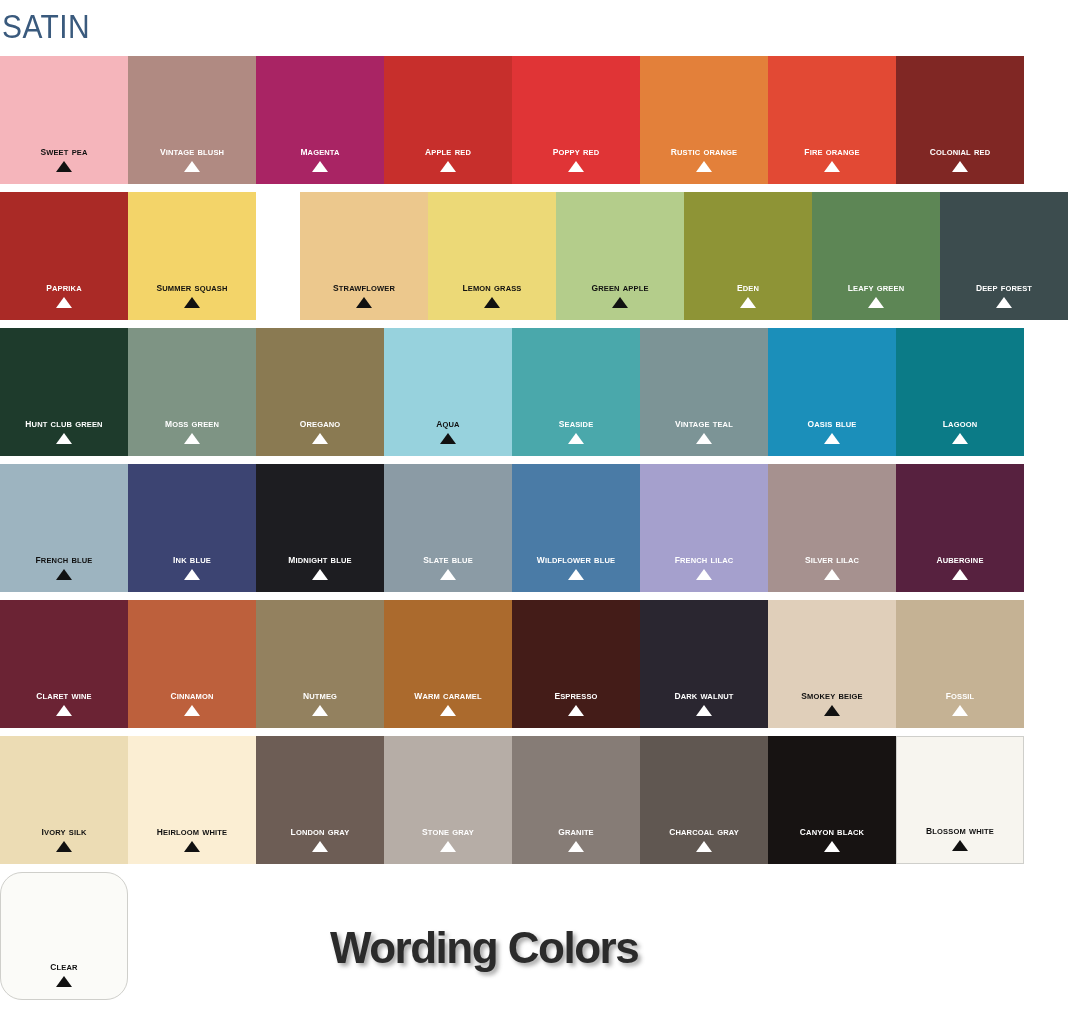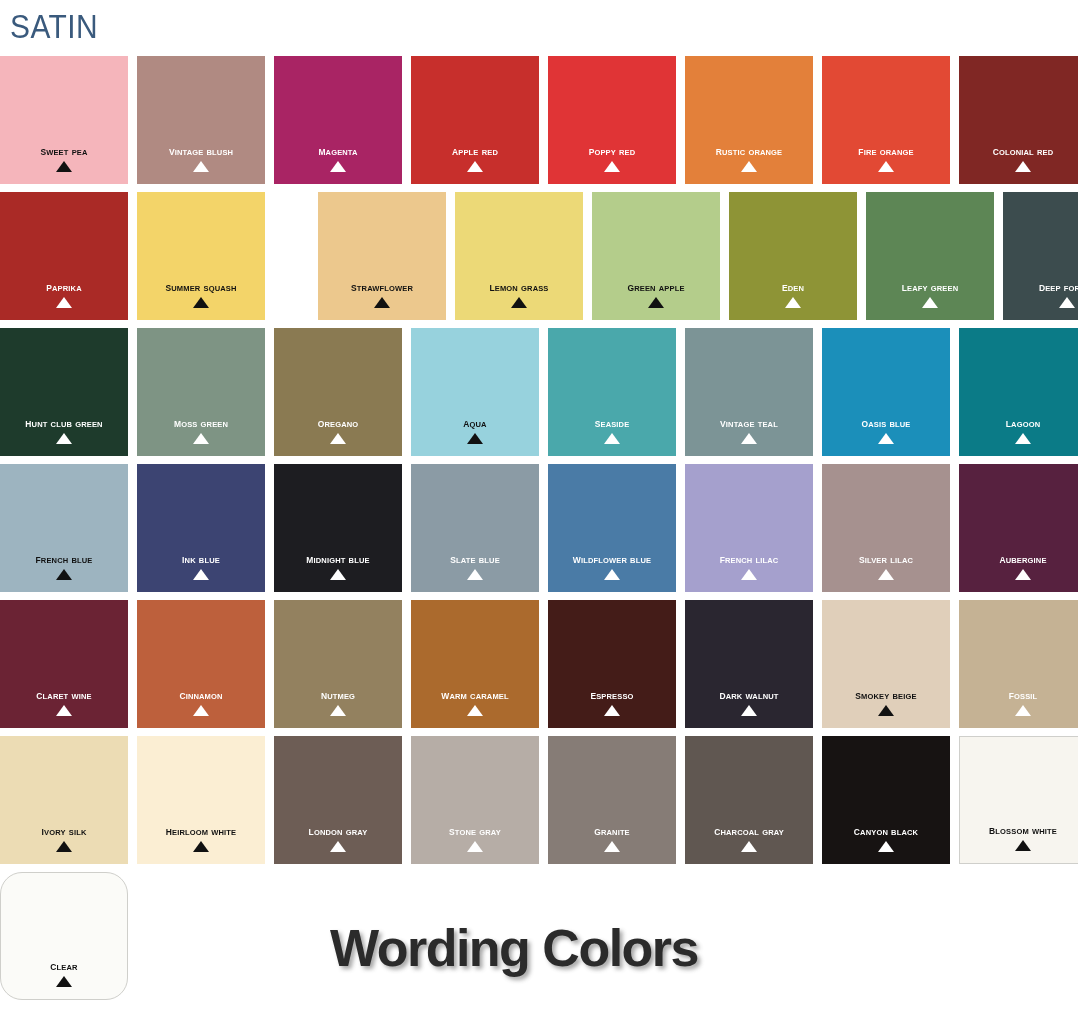--- a/index.html
+++ b/index.html
@@ -18,21 +18,21 @@
   #page {
     position: relative;
     width: 1078px;
     height: 1012px;
     background: #ffffff;
   }
 
   
   .header {
     position: absolute;
-    left: 10px;
+    left: 2px;
     top: 6px;
     height: 46px;
   }
   .header-title {
     font-family: "Liberation Sans Narrow", "Liberation Sans", sans-serif;
     font-size: 34px;
     font-weight: 400;
     letter-spacing: 0.5px;
     color: #3a5a7d;
     line-height: 40px;
@@ -43,21 +43,20 @@
 
   
   .grid {
     position: absolute;
     left: 0;
     top: 56px;
     width: 1078px;
   }
   .grid-row {
     display: flex;
-    gap: 9px;
     margin-bottom: 8px;
     height: 128px;
   }
   .swatch {
     position: relative;
     width: 128px;
     height: 128px;
     flex: 0 0 128px;
     box-sizing: border-box;
     overflow: hidden;
@@ -98,21 +97,21 @@
   .ink-dark  .swatch-marker { border-bottom-color: #111111; }
   .ink-light .swatch-label  { color: #ffffff; }
   .ink-light .swatch-marker { border-bottom-color: #ffffff; }
 
   
   .wordmark {
     position: absolute;
     left: 330px;
     top: 908px;
     font-family: "Liberation Sans", sans-serif;
-    font-size: 52px;
+    font-size: 44px;
     font-weight: 700;
     color: #2b2b2b;
     letter-spacing: -1.5px;
     line-height: 80px;
     text-shadow: 3px 3px 4px rgba(60,60,60,0.45);
     white-space: nowrap;
   }
 </style>
 </head>
 <body>

